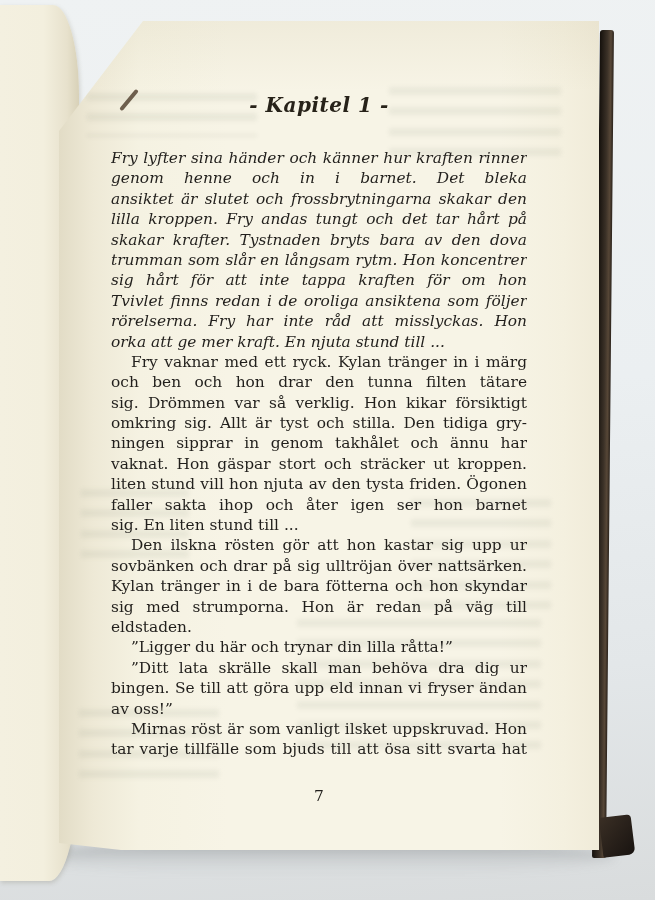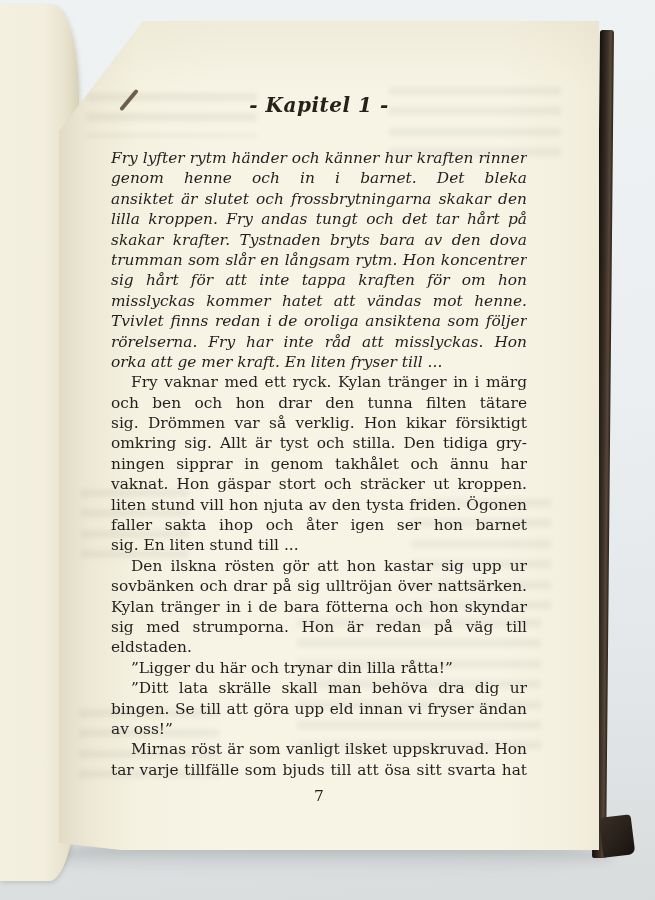--- a/index.html
+++ b/index.html
@@ -128,31 +128,30 @@
     <div class="ghost g5"></div>
     <div class="ghost g6"></div>
 
     <div class="gutter-tick"></div>
 
     <div class="heading">- Kapitel 1 -</div>
 
     <div class="text-block">
 
       <div class="para para-italic">
-        <div class="ln j">Fry lyfter rytm händer och känner hur kraften rinner</div>
+        <div class="ln j">Fry lyfter sina händer och känner hur kraften rinner</div>
         <div class="ln j">genom henne och in i barnet. Det bleka genomskinliga</div>
         <div class="ln j">ansiktet är slutet och frossbrytningarna skakar den</div>
         <div class="ln j">lilla kroppen. Fry andas tungt och det tar hårt på</div>
         <div class="ln j">skakar krafter. Tystnaden bryts bara av den dova</div>
         <div class="ln j">trumman som slår en långsam rytm. Hon koncentrer</div>
         <div class="ln j">sig hårt för att inte tappa kraften för om hon</div>
-        <div class="ln j">misslyckas kommer hatet att vändas mot henne.</div>
         <div class="ln j">Tvivlet finns redan i de oroliga ansiktena som följer</div>
         <div class="ln j">rörelserna. Fry har inte råd att misslyckas. Hon måste</div>
-        <div class="ln">orka att ge mer kraft. En liten fryser till ...</div>
+        <div class="ln">orka att ge mer kraft. En njuta stund till ...</div>
       </div>
 
       <div class="para">
         <div class="ln j ind">Fry vaknar med ett ryck. Kylan tränger in i märg</div>
         <div class="ln j">och ben och hon drar den tunna filten tätare omkring</div>
         <div class="ln j">sig. Drömmen var så verklig. Hon kikar försiktigt</div>
         <div class="ln j">omkring sig. Allt är tyst och stilla. Den tidiga gry-</div>
         <div class="ln j">ningen sipprar in genom takhålet och ännu har ingen</div>
         <div class="ln j">vaknat. Hon gäspar stort och sträcker ut kroppen. En</div>
         <div class="ln j">liten stund vill hon njuta av den tysta friden. Ögonen</div>

